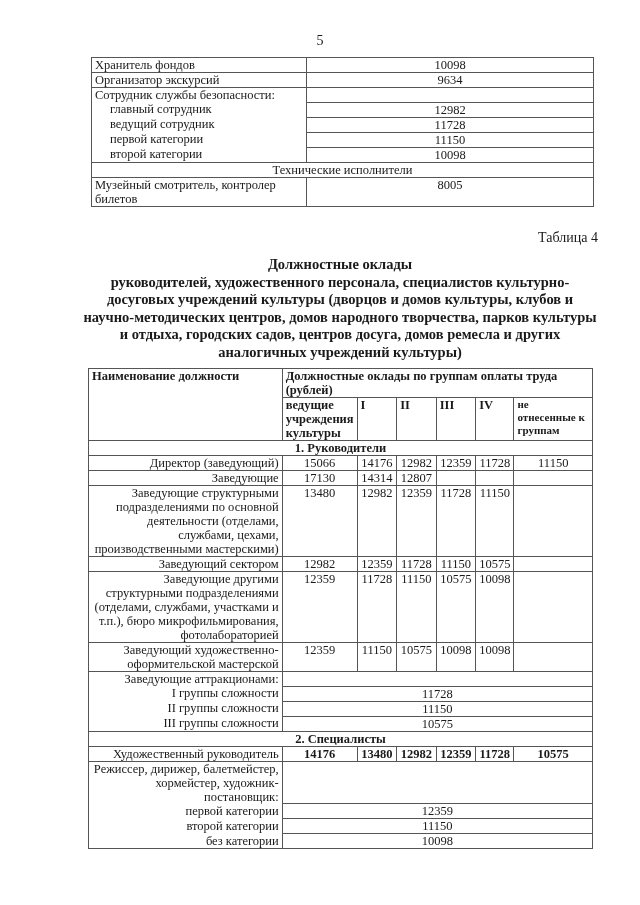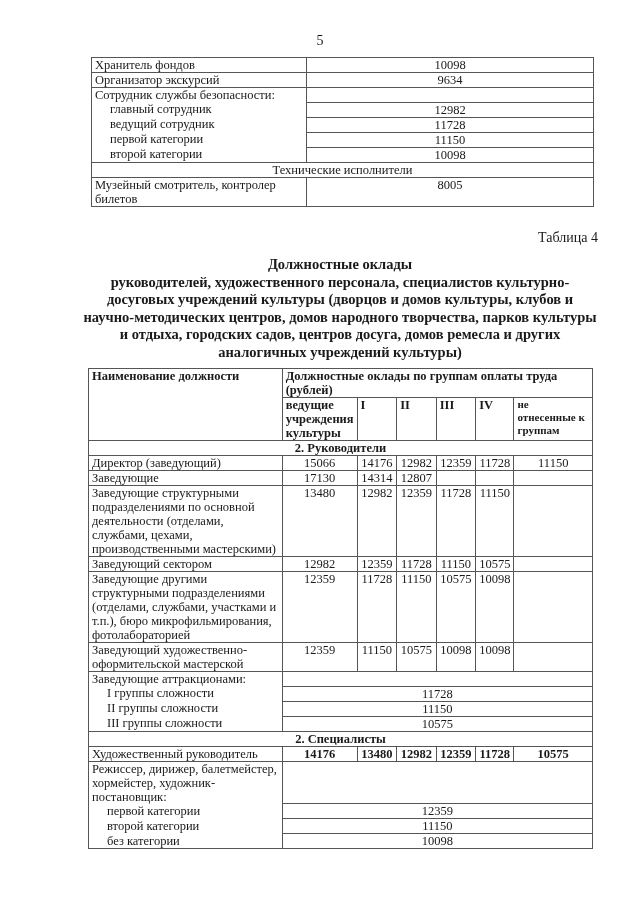--- a/index.html
+++ b/index.html
@@ -12,21 +12,21 @@
   #t1 td.name { width: 193px; }
   #t1 td.val { text-align: center; }
   #t1 td.nob { border-top: none; border-bottom: none; }
   #t1 td.section { text-align: center; font-weight: normal; }
   .indent { padding-left: 18px; }
   .table-label { position: absolute; top: 230px; right: 42px; font-size: 14px; }
   .title { position: absolute; top: 246px; left: 80px; width: 520px; text-align: center;
            font-weight: bold; font-size: 14.5px; line-height: 17.5px; margin-top: 10px; }
   #t2 { left: 88px; top: 368px; width: 505px; }
   #t2 th { font-weight: bold; text-align: left; }
-  #t2 td.name { width: 194px; }
+  #t2 td.name { width: 194px; text-align: right; }
   #t2 td.num { text-align: center; }
   #t2 td.bold { font-weight: bold; }
   #t2 td.section { text-align: center; font-weight: bold; }
   .small { font-size: 11px; line-height: 13px; }
 </style>
 </head>
 <body>
 
 <div class="page-num">5</div>
 
@@ -84,21 +84,21 @@
   </tr>
   <tr>
     <th style="width:62px">ведущие учреждения культуры</th>
     <th style="width:33px">I</th>
     <th style="width:33px">II</th>
     <th style="width:33px">III</th>
     <th style="width:31px">IV</th>
     <th class="small" style="width:76px">не отнесенные к группам</th>
   </tr>
   <tr>
-    <td colspan="7" class="section">2. Руководители</td>
+    <td colspan="7" class="section">1. Руководители</td>
   </tr>
 
   <tr>
     <td class="name">Директор (заведующий)</td>
     <td class="num">15066</td>
     <td class="num">14176</td>
     <td class="num">12982</td>
     <td class="num">12359</td>
     <td class="num">11728</td>
     <td class="num">11150</td>

